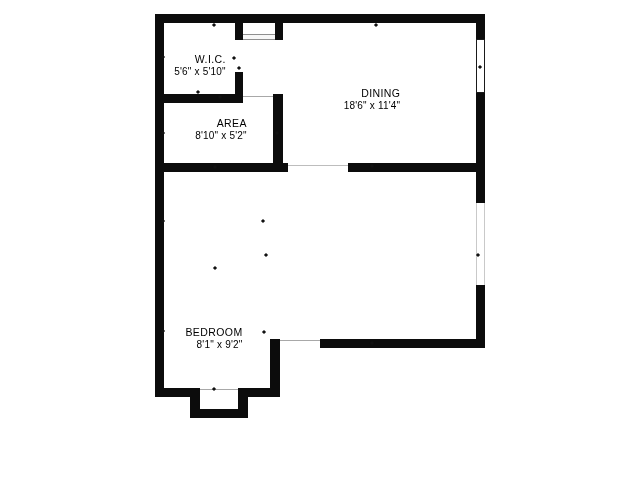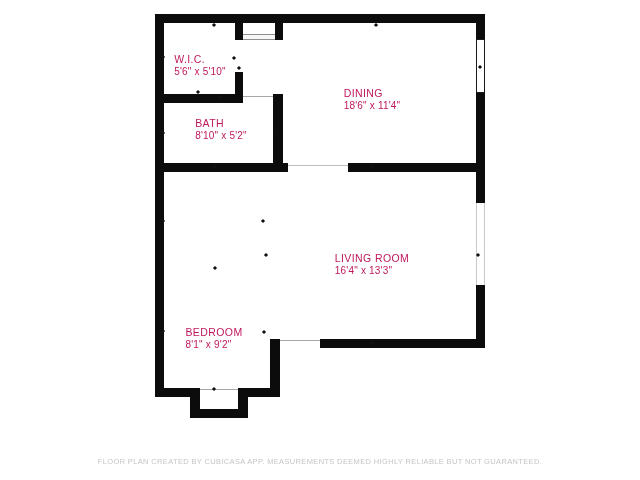--- a/index.html
+++ b/index.html
@@ -22,22 +22,22 @@
     box-sizing:border-box;
   }
   .sliding-door{
     position:absolute;background:#f7f7f7;
     border-top:1px solid #8f8f8f;border-bottom:1px solid #8f8f8f;
     box-sizing:border-box;
   }
   .room-label{
     position:absolute;
     transform:translate(-50%,-50%);
-    text-align:left;
-    color:#be185d;
+    text-align:right;
+    color:#000000;
     white-space:nowrap;
     line-height:12.5px;
   }
   .room-name{font-size:10.5px;letter-spacing:0.4px;}
   .room-dims{font-size:10px;letter-spacing:0.2px;}
   .tick{
     position:absolute;width:3px;height:3px;background:#111;
     transform:translate(-50%,-50%) rotate(45deg);
   }
   .footer{
@@ -79,37 +79,32 @@
   <div class="thin-line" style="left:243px;top:96px;width:30px;height:1px"></div>
   <div class="thin-line" style="left:288px;top:165px;width:60px;height:1px;background:#bdbdbd"></div>
   <div class="thin-line" style="left:280px;top:340px;width:40px;height:1px"></div>
   <div class="thin-line" style="left:200px;top:389px;width:38px;height:1px"></div>
 
   <div class="room-label" style="left:200px;top:65px">
     <div class="room-name">W.I.C.</div>
     <div class="room-dims">5'6" x 5'10"</div>
   </div>
   <div class="room-label" style="left:221px;top:129px">
-    <div class="room-name">BATH</div>
+    <div class="room-name">AREA</div>
     <div class="room-dims">8'10" x 5'2"</div>
   </div>
   <div class="room-label" style="left:372px;top:99px">
     <div class="room-name">DINING</div>
     <div class="room-dims">18'6" x 11'4"</div>
   </div>
-  <div class="room-label" style="left:372px;top:264px">
-    <div class="room-name">LIVING ROOM</div>
-    <div class="room-dims">16'4" x 13'3"</div>
-  </div>
   <div class="room-label" style="left:214px;top:338px">
     <div class="room-name">BEDROOM</div>
     <div class="room-dims">8'1" x 9'2"</div>
   </div>
 
-  <div class="footer">FLOOR PLAN CREATED BY CUBICASA APP. MEASUREMENTS DEEMED HIGHLY RELIABLE BUT NOT GUARANTEED.</div>
 
 <div class="tick" style="left: 214px; top: 25px;"></div>
     <div class="tick" style="left: 376px; top: 25px;"></div>
     <div class="tick" style="left: 163px; top: 57px;"></div>
     <div class="tick" style="left: 234px; top: 58px;"></div>
     <div class="tick" style="left: 239px; top: 68px;"></div>
     <div class="tick" style="left: 198px; top: 92px;"></div>
     <div class="tick" style="left: 220px; top: 97px;"></div>
     <div class="tick" style="left: 163px; top: 133px;"></div>
     <div class="tick" style="left: 277px; top: 133px;"></div>

